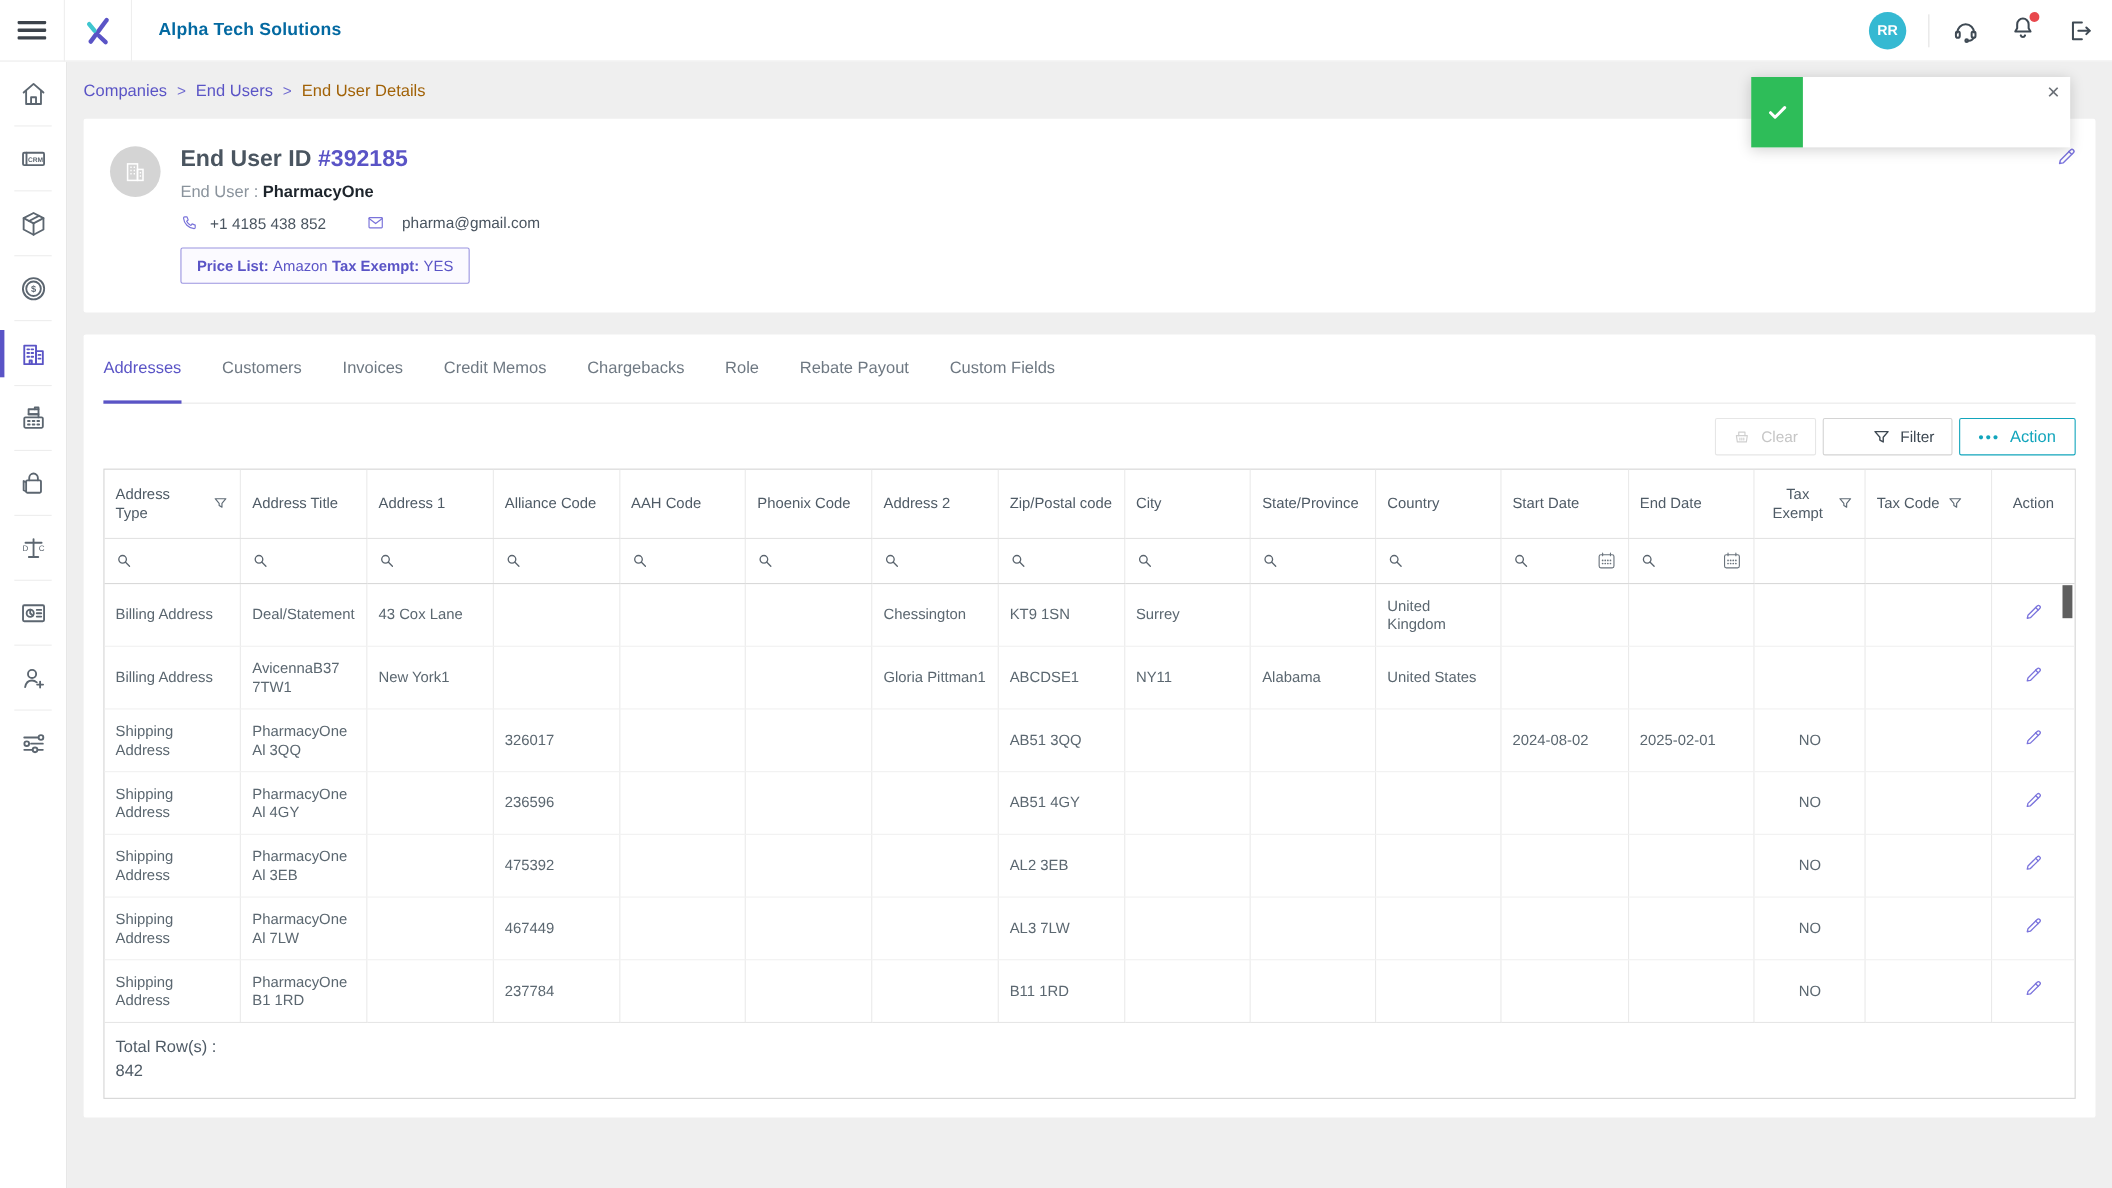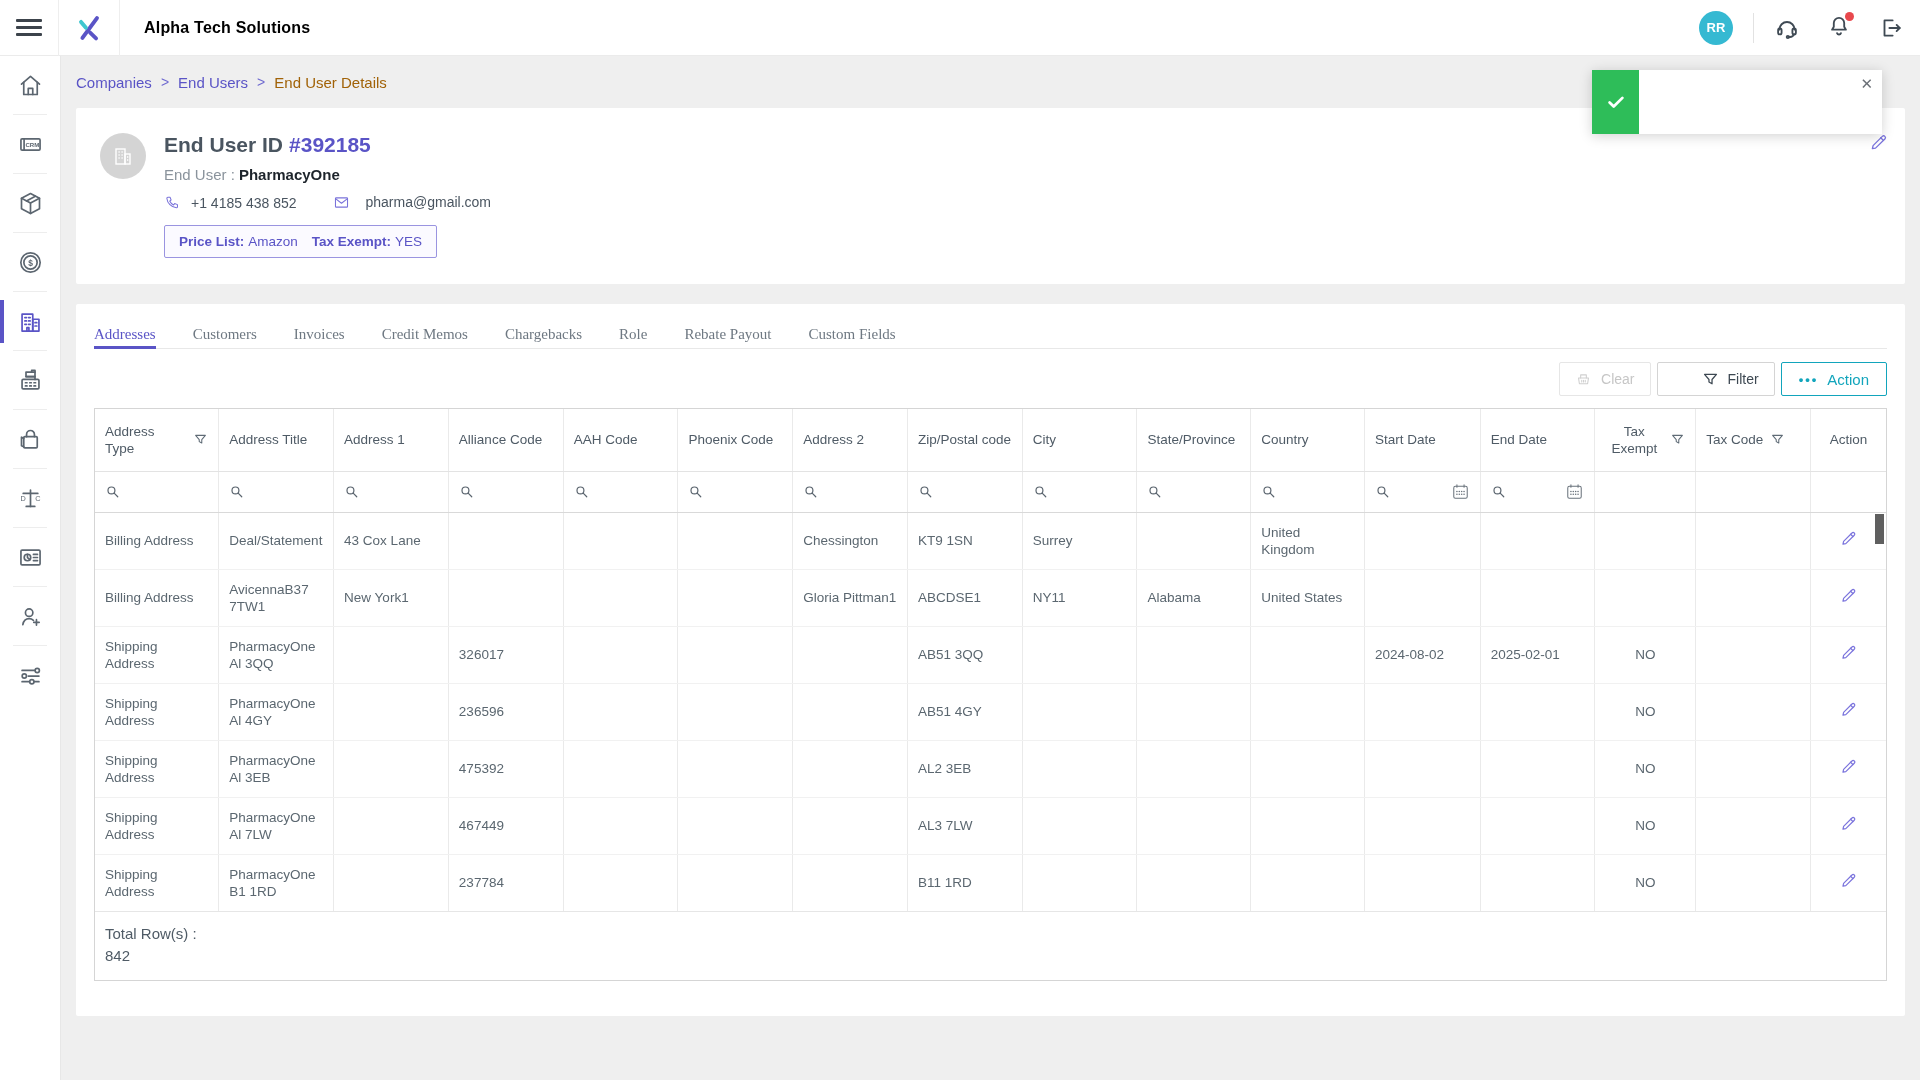--- a/index.html
+++ b/index.html
@@ -12,21 +12,21 @@
   .page { position:relative; width:1920px; height:1080px; }
 
   
   .topbar { height:56px; display:flex; align-items:center; background:#fff;
             border-bottom:1px solid #ebebeb; position:relative; z-index:30; }
   .burger-cell { width:58px; display:flex; align-items:center; justify-content:center; cursor:pointer; }
   .burger { width:26px; }
   .burger div { height:3px; background:#3c434b; margin:4px 0; border-radius:1px; }
   .logo-cell { width:62px; height:56px; border-left:1px solid #eeeeee; border-right:1px solid #eeeeee;
                display:flex; align-items:center; justify-content:center; }
-  .brand { margin-left:24px; font-size:16px; font-weight:bold; color:#000000; letter-spacing:.2px; }
+  .brand { margin-left:24px; font-size:16px; font-weight:bold; color:#0369a1; letter-spacing:.2px; }
   .top-right { margin-left:auto; display:flex; align-items:center; padding-right:16px; }
   .user-block { text-align:right; line-height:17px; }
   .user-name { font-weight:bold; font-size:14px; color:#3d4852; }
   .user-role { font-size:12.5px; color:#9aa4ae; }
   .cust-label { font-weight:bold; font-size:12.5px; color:#3d4852; }
   .cust-val { font-size:12.5px; color:#9aa4ae; }
   .avatar { width:34px; height:34px; border-radius:50%; background:#35b9d2; color:#fff;
             display:flex; align-items:center; justify-content:center; font-size:13px; font-weight:bold;
             margin-left:16px; cursor:pointer; }
   .vdiv { width:1px; height:30px; background:#e2e2e2; margin:0 20px; }
@@ -61,32 +61,32 @@
   .entity-avatar svg { width:24px; height:24px; stroke:#fff; fill:none; stroke-width:1.4; }
   .hc-info { margin-left:18px; }
   .hc-title { font-size:21px; font-weight:bold; color:#4a5560; }
   .hc-title .hc-id { color:#5a54c6; margin-left:6px; }
   .hc-sub { margin-top:9px; font-size:15px; color:#8a939c; }
   .hc-sub b { color:#1d242b; margin-left:4px; }
   .hc-contact { margin-top:11px; display:flex; align-items:center; gap:10px; font-size:14px; color:#4a5560; }
   .hc-contact svg { width:17px; height:17px; stroke:#7a73da; fill:none; stroke-width:1.5;
                     stroke-linecap:round; stroke-linejoin:round; }
   .hc-email { margin-left:26px; display:flex; align-items:flex-start; gap:16px; }
-  .price-box { margin-top:14px; display:inline-flex; gap:14px; border:1px solid #9a94e0; background:#fbfaff;
+  .price-box { margin-top:14px; display:inline-flex; gap:4px; border:1px solid #9a94e0; background:#fbfaff;
                padding:8px 14px; border-radius:2px; font-size:13.5px; color:#5a54c6; }
   .price-box b { margin-right:4px; }
   .card-pencil { position:absolute; top:24px; right:16px; cursor:pointer; }
   .pencil-svg { width:21px; height:21px; stroke:#7b74dd; fill:none; stroke-width:1.5;
                 stroke-linecap:round; stroke-linejoin:round; }
 
   .card2 { margin-top:20px; height:712px; padding:0 18px; }
 
   
   .tabs { display:flex; gap:37px; padding-top:22px; border-bottom:1px solid #e8e8e8; }
-  .tab { font-size:15px; color:#6e7882; padding-bottom:3px; cursor:pointer; border-bottom:3px solid transparent; margin-bottom:-1px;font-family:Liberation Serif, serif; }
+  .tab { font-size:15px; color:#6e7882; padding-bottom:21px; cursor:pointer; border-bottom:3px solid transparent; margin-bottom:-1px; }
   .tab.active { color:#5a54c6; border-bottom-color:#5a54c6; }
 
   
   .toolbar { display:flex; justify-content:flex-end; gap:6px; margin-top:13px; }
   .btn { height:34px; display:inline-flex; align-items:center; gap:9px; padding:0 15px;
          background:#fff; border:1px solid #d4d4d4; border-radius:2px; font-size:14px; cursor:pointer;
          font-family:"Liberation Sans", sans-serif; }
   .btn svg { width:17px; height:17px; fill:none; stroke-width:1.5; stroke-linecap:round; stroke-linejoin:round; }
   .btn-clear { color:#c6c6c6; border-color:#e6e6e6; cursor:default; }
   .btn-clear svg { stroke:#cfcfcf; }

